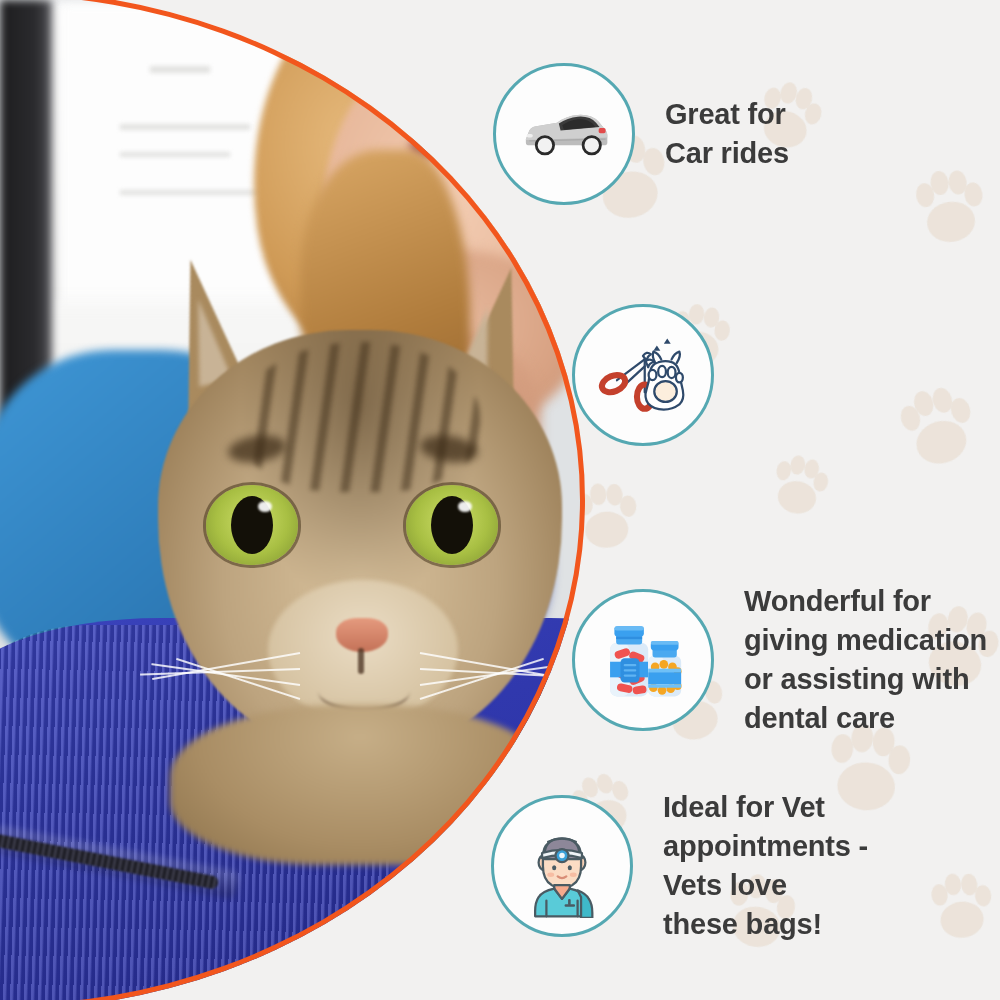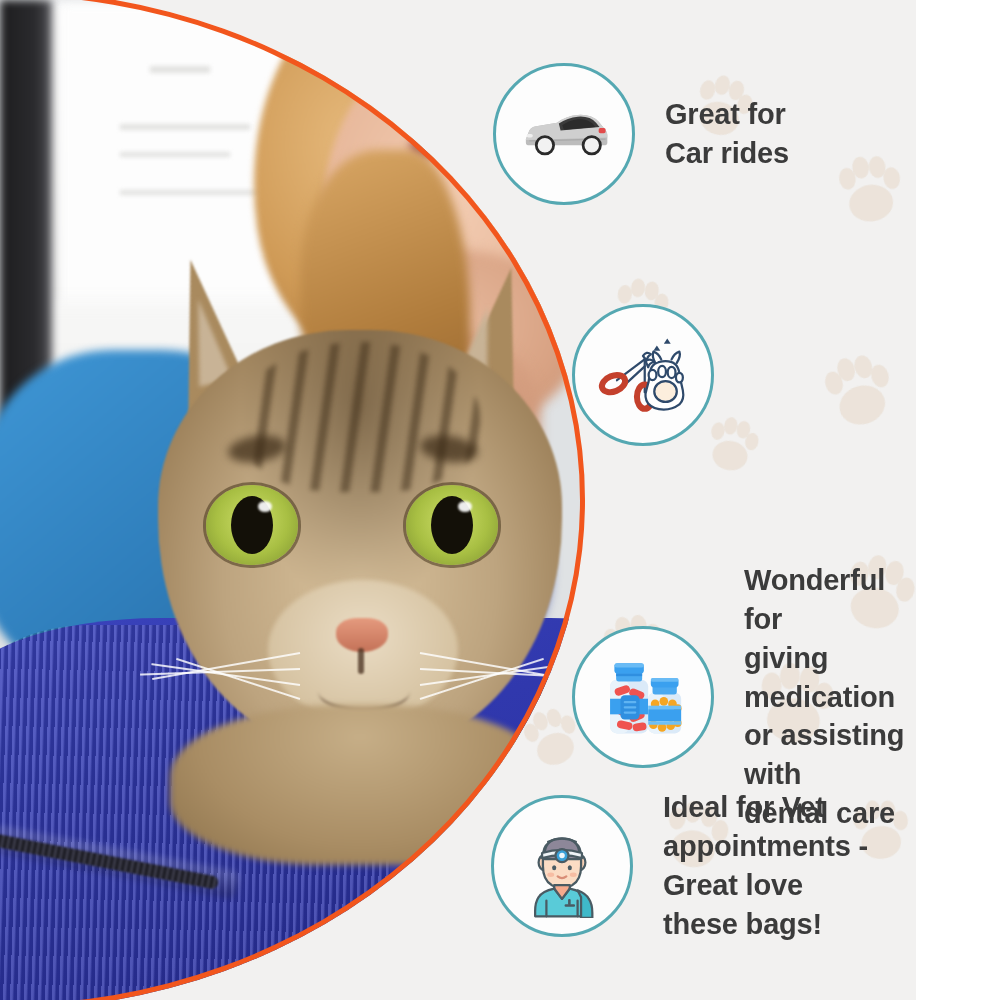--- a/index.html
+++ b/index.html
@@ -5,21 +5,21 @@
   html, body {
     margin: 0;
     padding: 0;
     background: #ffffff;
   }
   body {
     font-family: "Liberation Sans", sans-serif;
   }
   #infographic {
     position: relative;
-    width: 916px;
+    width: 1000px;
     height: 1000px;
     overflow: hidden;
     background: #14b8a6;
   }
 
   
   .bg-panel {
     position: absolute;
     inset: 0;
     background: #f2f1f0;
@@ -318,21 +318,21 @@
     color: #3b3b3b;
     font-size: 29px;
     line-height: 1.34;
     font-weight: 600;
     letter-spacing: -0.2px;
     white-space: pre-line;
   }
 
   #feature-1 { left: 493px; top: 63px; }
   #feature-2 { left: 572px; top: 304px; }
-  #feature-3 { left: 572px; top: 561px; justify-content: flex-end; }
+  #feature-3 { left: 572px; top: 582px; justify-content: flex-end; }
   #feature-4 { left: 491px; top: 788px; }
 </style>
 </head>
 <body>
 
 <div id="infographic">
 
   <div class="bg-panel"></div>
 
   <svg class="paws" viewBox="0 0 1000 1000" preserveAspectRatio="none" aria-hidden="true">
@@ -651,17 +651,17 @@
 
           <g stroke="none" fill="#4a5b63">
             <rect x="63" y="104" width="12" height="3" rx="1.2"></rect>
             <rect x="67" y="98" width="3" height="7" rx="1.2"></rect>
           </g>
         </g>
       </svg>
     </div>
     <div class="feature-text">Ideal for Vet
 appointments -
-Great love
+Vets love
 these bags!</div>
   </div>
 
 </div>
 
 </body></html>

